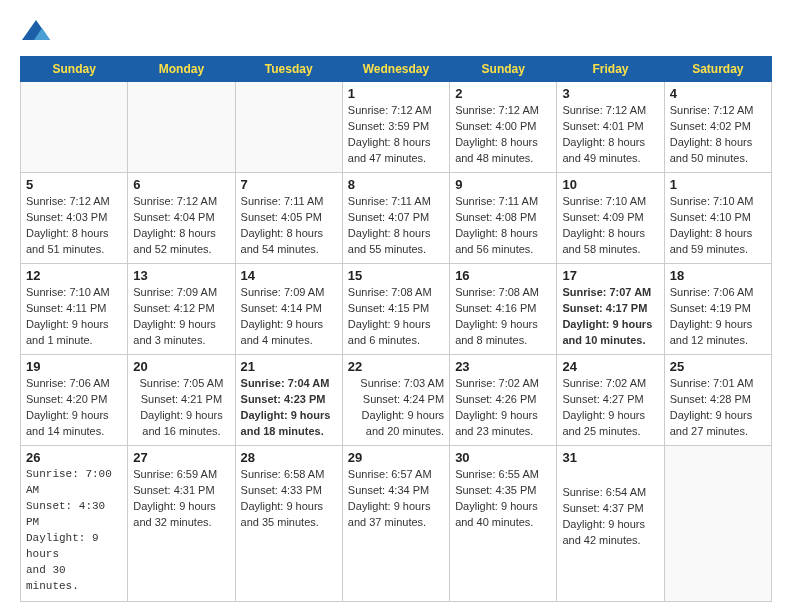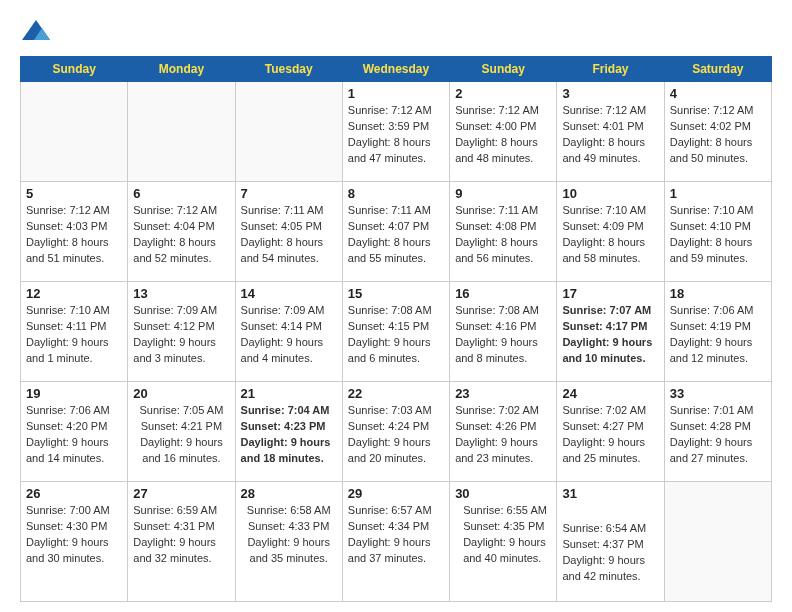--- a/index.html
+++ b/index.html
@@ -286,79 +286,79 @@
           </td>
           <td>
             <span class="day-num">21</span>
             <div class="day-info" style="white-space: pre-line; font-weight: bold;">Sunrise: 7:04 AM
 Sunset: 4:23 PM
 Daylight: 9 hours
 and 18 minutes.</div>
           </td>
           <td>
             <span class="day-num">22</span>
-            <div class="day-info" style="white-space: pre-line;">Sunrise: 7:03 AM
+            <div class="day-info" style="white-space: pre-line; text-align: right;">Sunrise: 7:03 AM
 Sunset: 4:24 PM
 Daylight: 9 hours
 and 20 minutes.</div>
           </td>
           <td>
             <span class="day-num">23</span>
             <div class="day-info" style="white-space: pre-line;">Sunrise: 7:02 AM
 Sunset: 4:26 PM
 Daylight: 9 hours
 and 23 minutes.</div>
           </td>
           <td>
             <span class="day-num">24</span>
             <div class="day-info" style="white-space: pre-line;">Sunrise: 7:02 AM
 Sunset: 4:27 PM
 Daylight: 9 hours
 and 25 minutes.</div>
           </td>
           <td>
-            <span class="day-num">33</span>
+            <span class="day-num">25</span>
             <div class="day-info" style="white-space: pre-line;">Sunrise: 7:01 AM
 Sunset: 4:28 PM
 Daylight: 9 hours
 and 27 minutes.</div>
           </td>
         </tr>
         <tr>
           <td>
             <span class="day-num">26</span>
-            <div class="day-info" style="white-space: pre-line;">Sunrise: 7:00 AM
+            <div class="day-info" style="white-space: pre-line; font-family: Liberation Mono, monospace;">Sunrise: 7:00 AM
 Sunset: 4:30 PM
 Daylight: 9 hours
 and 30 minutes.</div>
           </td>
           <td>
             <span class="day-num">27</span>
             <div class="day-info" style="white-space: pre-line;">Sunrise: 6:59 AM
 Sunset: 4:31 PM
 Daylight: 9 hours
 and 32 minutes.</div>
           </td>
           <td>
             <span class="day-num">28</span>
-            <div class="day-info" style="white-space: pre-line; text-align: center;">Sunrise: 6:58 AM
+            <div class="day-info" style="white-space: pre-line;">Sunrise: 6:58 AM
 Sunset: 4:33 PM
 Daylight: 9 hours
 and 35 minutes.</div>
           </td>
           <td>
             <span class="day-num">29</span>
             <div class="day-info" style="white-space: pre-line;">Sunrise: 6:57 AM
 Sunset: 4:34 PM
 Daylight: 9 hours
 and 37 minutes.</div>
           </td>
           <td>
             <span class="day-num">30</span>
-            <div class="day-info" style="white-space: pre-line; margin-left: 8px;">Sunrise: 6:55 AM
+            <div class="day-info" style="white-space: pre-line;">Sunrise: 6:55 AM
 Sunset: 4:35 PM
 Daylight: 9 hours
 and 40 minutes.</div>
           </td>
           <td>
             <span class="day-num">31</span>
             <div class="day-info" style="white-space: pre-line; margin-top: 20px;">Sunrise: 6:54 AM
 Sunset: 4:37 PM
 Daylight: 9 hours
 and 42 minutes.</div>

